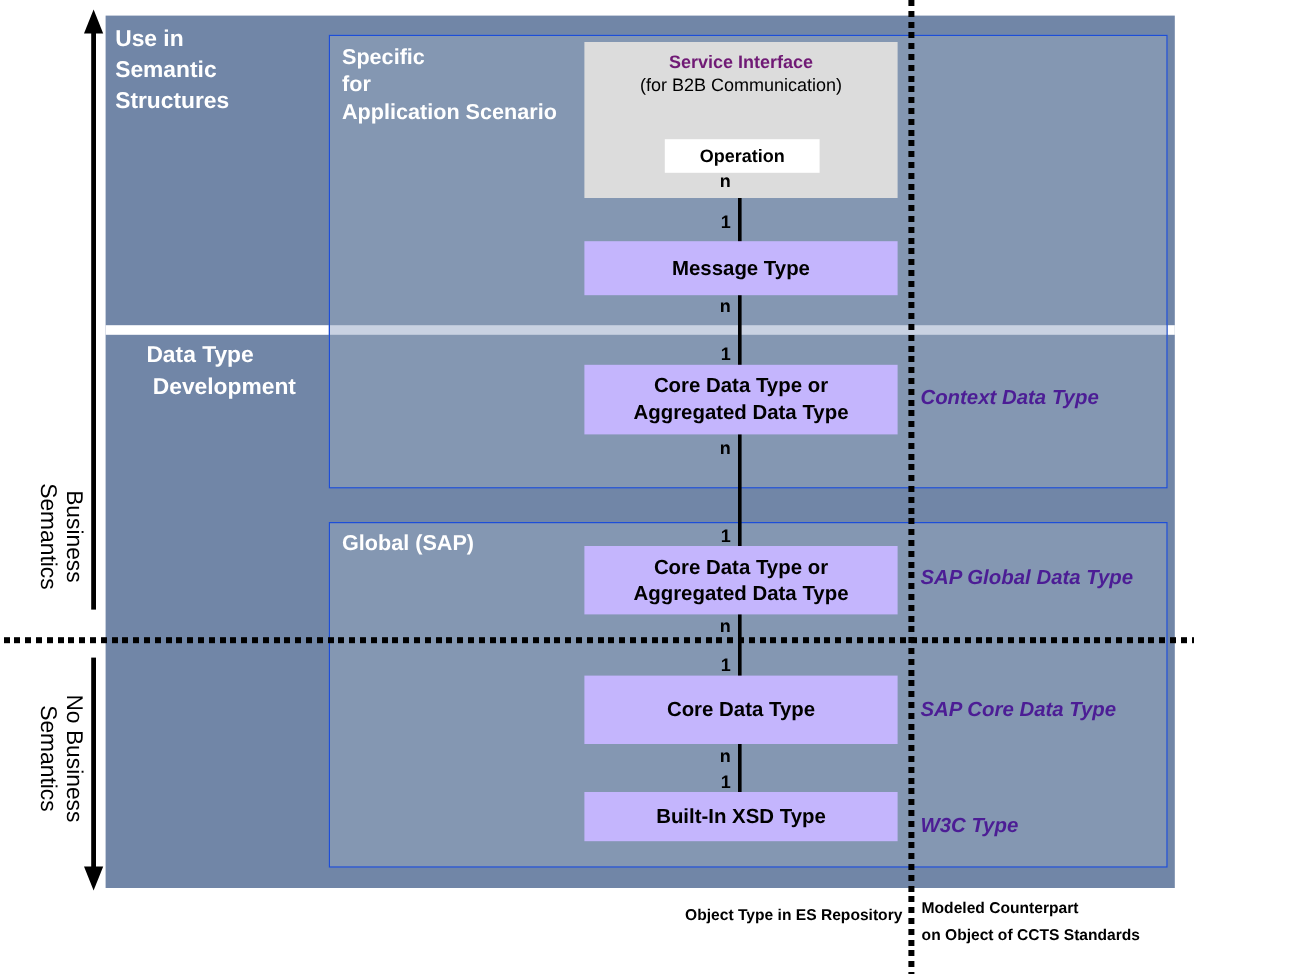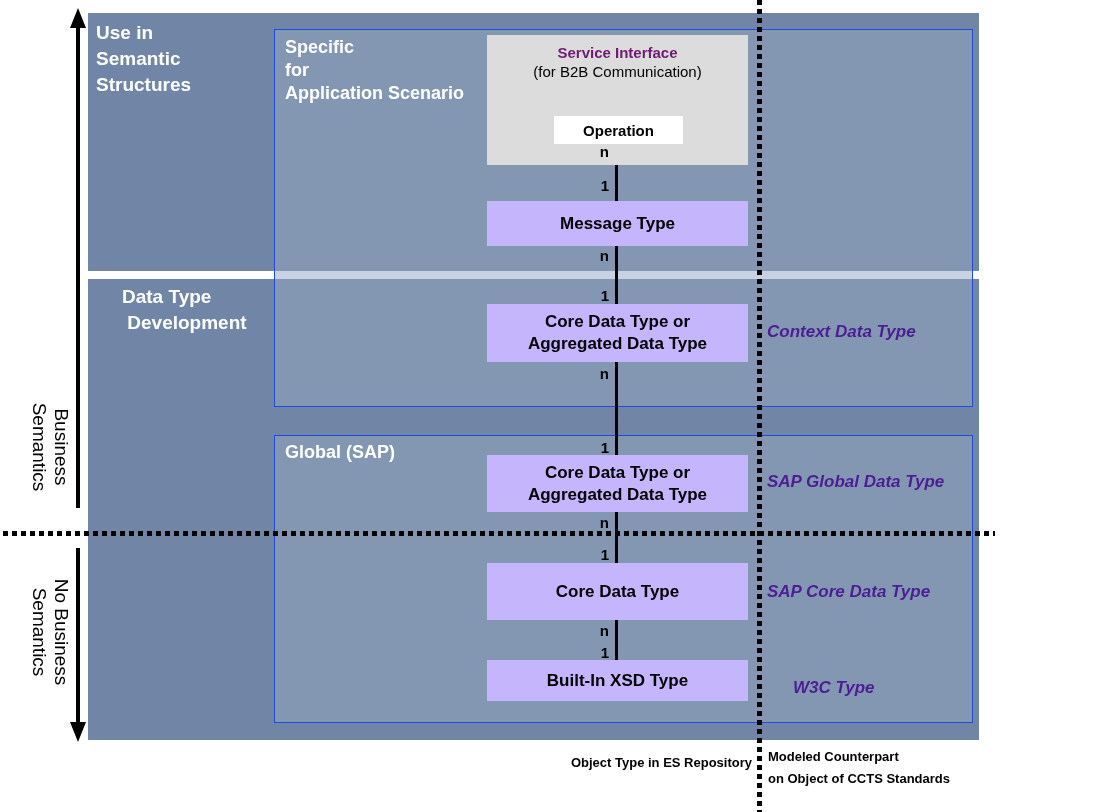--- a/index.html
+++ b/index.html
@@ -128,21 +128,21 @@
   <div class="abs card" style="left:569px; top:365px;">n</div>
   <div class="abs card" style="left:569px; top:439px;">1</div>
   <div class="abs card" style="left:569px; top:514px;">n</div>
   <div class="abs card" style="left:569px; top:546px;">1</div>
   <div class="abs card" style="left:569px; top:622px;">n</div>
   <div class="abs card" style="left:569px; top:644px;">1</div>
 
   <div class="abs cpart" style="top:322px;">Context Data Type</div>
   <div class="abs cpart" style="top:472px;">SAP Global Data Type</div>
   <div class="abs cpart" style="top:582px;">SAP Core Data Type</div>
-  <div class="abs cpart" style="top:678px;margin-left:26px;">W3C Type</div>
+  <div class="abs cpart" style="top:678px;">W3C Type</div>
 
   <div class="abs" style="left:70px; top:8px; width:17px; height:500px;">
     <div class="arrowhead head-up abs" style="left:0; top:0;"></div>
     <div class="shaft abs" style="left:6px; top:16px; height:484px;"></div>
   </div>
   <div class="abs" style="left:70px; top:548px; width:17px; height:194px;">
     <div class="shaft abs" style="left:6px; top:0; height:178px;"></div>
     <div class="arrowhead head-down abs" style="left:0; top:174px;"></div>
   </div>
 

